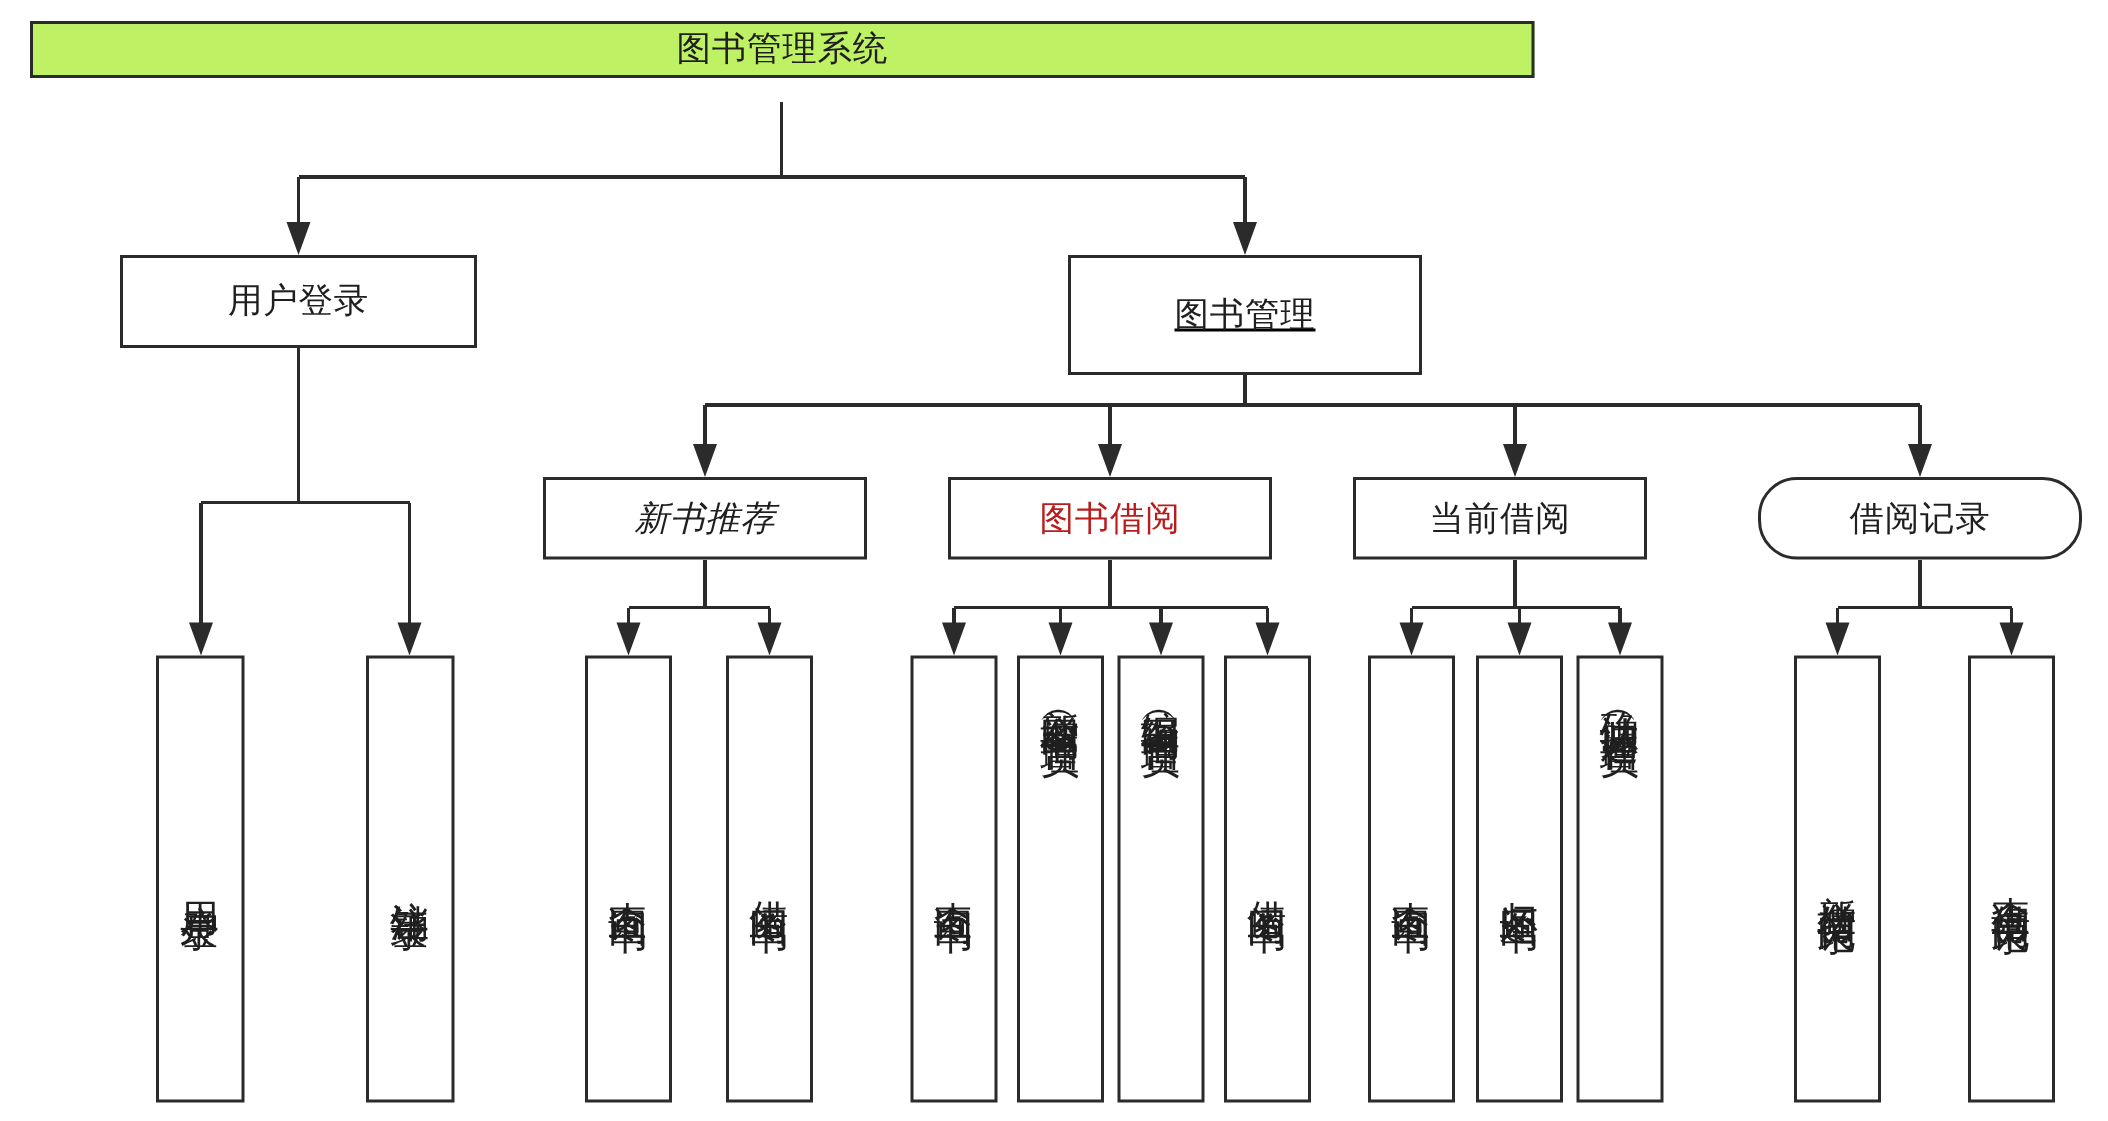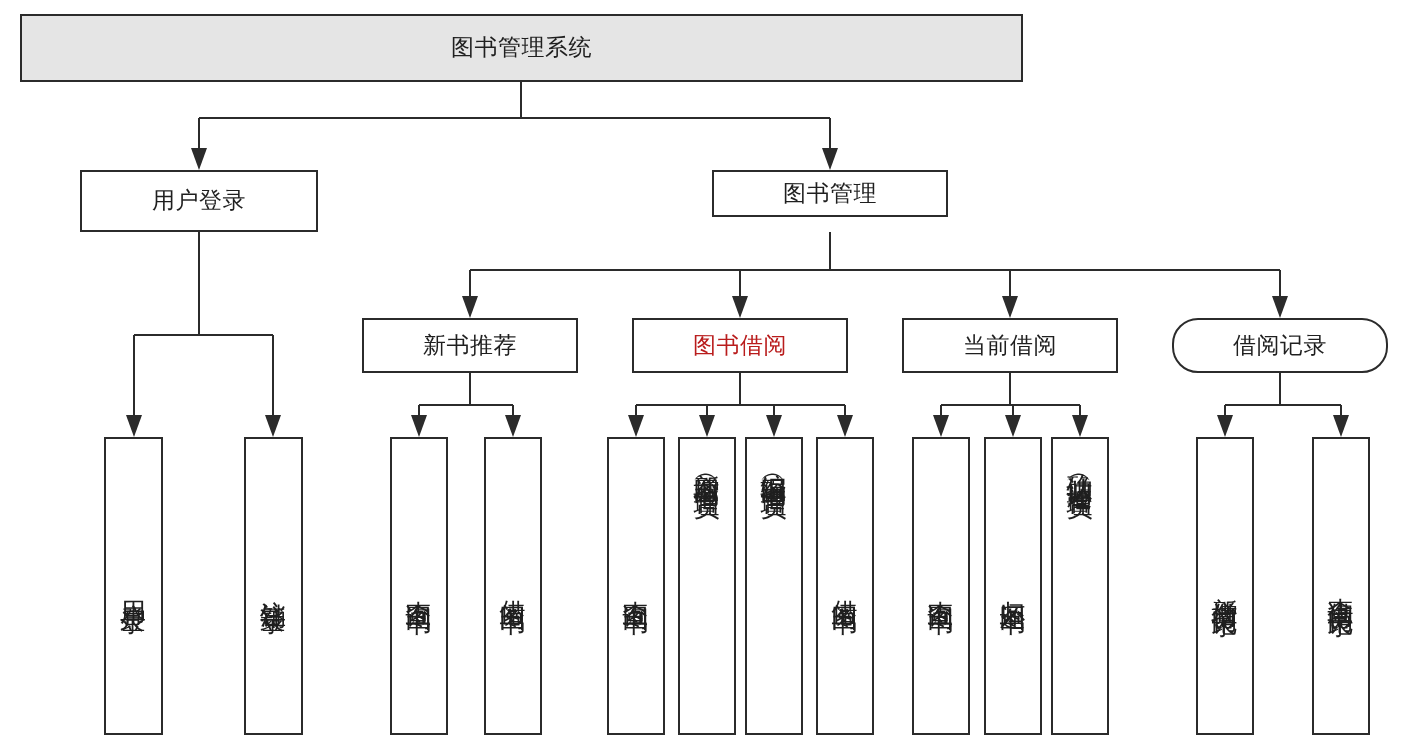--- a/index.html
+++ b/index.html
@@ -127,36 +127,36 @@
         <line x1="1280" y1="373" x2="1280" y2="405" stroke="#2b2b2b" stroke-width="2.5" shape-rendering="crispEdges"></line>
         <line x1="1225" y1="405" x2="1341" y2="405" stroke="#2b2b2b" stroke-width="2.5" shape-rendering="crispEdges"></line>
         <line x1="1225" y1="405" x2="1225" y2="417" stroke="#2b2b2b" stroke-width="2.5" shape-rendering="crispEdges"></line>
         <polygon points="1217,415 1233,415 1225,437" fill="#2b2b2b"></polygon>
         <line x1="1341" y1="405" x2="1341" y2="417" stroke="#2b2b2b" stroke-width="2.5" shape-rendering="crispEdges"></line>
         <polygon points="1333,415 1349,415 1341,437" fill="#2b2b2b"></polygon>
       </g>
   </svg>
 
   <div id="node-layer">
-      <div class="node-box horizontal" style="left: 20px; top: 14px; width: 1003px; height: 68px; border-color: rgb(43, 43, 43); background: #e5e5e5;">
+      <div class="node-box horizontal" style="left: 20px; top: 14px; width: 1003px; height: 38px; border-color: rgb(43, 43, 43); background: #bef264;">
         <span class="node-label" style="color: rgb(31, 31, 31);">图书管理系统</span>
       </div>
       <div class="node-box horizontal" style="left: 80px; top: 170px; width: 238px; height: 62px; border-color: rgb(43, 43, 43); background: rgb(255, 255, 255);">
         <span class="node-label" style="color: rgb(31, 31, 31);">用户登录</span>
       </div>
-      <div class="node-box horizontal" style="left: 712px; top: 170px; width: 236px; height: 47px; border-color: rgb(43, 43, 43); background: rgb(255, 255, 255);">
+      <div class="node-box horizontal" style="left: 712px; top: 170px; width: 236px; height: 80px; border-color: rgb(43, 43, 43); background: rgb(255, 255, 255); text-decoration: underline;">
         <span class="node-label" style="color: rgb(31, 31, 31);">图书管理</span>
       </div>
       <div class="node-box horizontal" style="left: 362px; top: 318px; width: 216px; height: 55px; border-color: rgb(43, 43, 43); background: rgb(255, 255, 255);">
-        <span class="node-label" style="color: rgb(31, 31, 31);">新书推荐</span>
+        <span class="node-label" style="color: rgb(31, 31, 31); font-style: italic;">新书推荐</span>
       </div>
       <div class="node-box horizontal" style="left: 632px; top: 318px; width: 216px; height: 55px; border-color: rgb(43, 43, 43); background: rgb(255, 255, 255);">
         <span class="node-label" style="color: #b91c1c;">图书借阅</span>
       </div>
-      <div class="node-box horizontal" style="left: 902px; top: 318px; width: 216px; height: 55px; border-color: rgb(43, 43, 43); background: rgb(255, 255, 255);">
+      <div class="node-box horizontal" style="left: 902px; top: 318px; width: 196px; height: 55px; border-color: rgb(43, 43, 43); background: rgb(255, 255, 255);">
         <span class="node-label" style="color: rgb(31, 31, 31);">当前借阅</span>
       </div>
       <div class="node-box horizontal" style="left: 1172px; top: 318px; width: 216px; height: 55px; border-color: rgb(43, 43, 43); background: rgb(255, 255, 255); border-radius: 26px;">
         <span class="node-label" style="color: rgb(31, 31, 31);">借阅记录</span>
       </div>
       <div class="node-box vertical centered" style="left: 104px; top: 437px; width: 59px; height: 298px; border-color: rgb(43, 43, 43); background: rgb(255, 255, 255);">
         <span class="node-label" style="color: rgb(31, 31, 31);">用户登录</span>
       </div>
       <div class="node-box vertical centered" style="left: 244px; top: 437px; width: 59px; height: 298px; border-color: rgb(43, 43, 43); background: rgb(255, 255, 255);">
         <span class="node-label" style="color: rgb(31, 31, 31);">注销登录</span>

